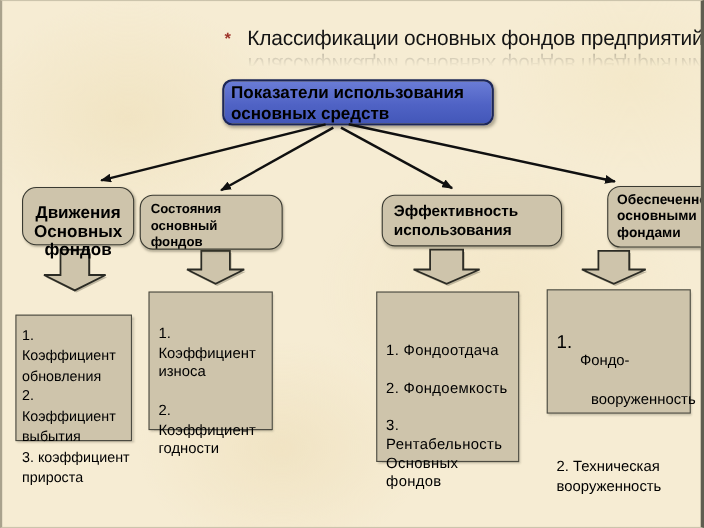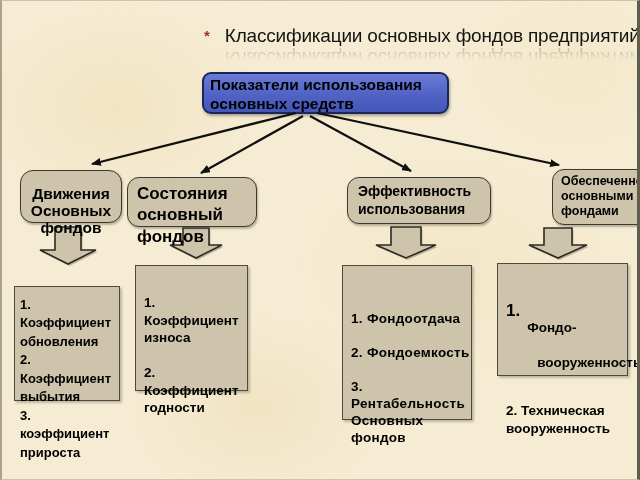--- a/index.html
+++ b/index.html
@@ -40,38 +40,38 @@
     white-space:pre-line; box-shadow:1px 2px 3px rgba(60,55,40,.40);
   }
 
   
   .cat{
     position:absolute; background:#cec4ab; border:1.5px solid #3a3a31;
     font-weight:bold; color:#000; white-space:pre-line;
     box-shadow:1px 1.5px 2px rgba(70,65,50,.35);
   }
   .cat1{ left:18px;  top:169px; width:102px; height:53px; font-size:15.5px; text-align:center; line-height:1.1;  padding-top:14px; border-radius:13px; }
-  .cat2{ left:125px; top:176px; width:130px; height:50px; font-size:17px; line-height:1.25; padding:5px 12px 0 9px;  border-radius:12px; }
-  .cat3{ left:345px; top:176px; width:144px; height:47px; font-size:14px;   line-height:1.25; padding:5px 0 0 10px; border-radius:12px; }
+  .cat2{ left:125px; top:176px; width:130px; height:50px; font-size:12px; line-height:1.25; padding:5px 12px 0 9px;  border-radius:12px; }
+  .cat3{ left:345px; top:176px; width:164px; height:47px; font-size:14px;   line-height:1.25; padding:5px 0 0 10px; border-radius:12px; }
   .cat4{ left:502px; top:168px; width:123px; height:56px; font-size:12.5px; line-height:1.2;  padding:4px 0 0 8px;  border-radius:12px;margin-left:48px; }
 
   
   .det{
     position:absolute; background:#cec4ab; border:1.5px solid #4c4b41;
-    font-weight:bold; color:#000; white-space:pre-line;
+    font-weight:normal; color:#000; white-space:pre-line;
     box-shadow:1.5px 2px 2px rgba(70,65,50,.30);
   }
   .d1{ left:12px;  top:285px; width:106px; height:115px; font-size:13px;   line-height:1.42; padding:9px 0 0 5px; }
   .d2{ left:133px; top:264px; width:113px; height:126px; font-size:13.5px; line-height:1.30; padding:28px 0 0 8px; }
   .d3{ left:340px; top:264px; width:130px; height:155px; font-size:13.5px; line-height:1.26; padding:44px 0 0 8px; letter-spacing:.3px; }
   .d4{ left:495px; top:262px; width:131px; height:113px; font-size:13.5px; line-height:1.30; padding:20px 0 0 8px; }
   .d4 .item1{ display:flex; }
   .d4 .num1{ font-size:17px; margin-right:7px; line-height:1.05; }
   .d4 .line2{ margin-left:10px; }
-  .d4 .item2{ margin-top:13px; white-space:pre-line; }
+  .d4 .item2{ margin-top:26px; white-space:pre-line; }
 
   .overlay{ position:absolute; left:0; top:0; width:640px; height:480px; pointer-events:none; }
 </style>
 </head>
 <body>
 
 <div class="slide">
 
   <div class="title-row">
     <span class="bullet">*</span>

